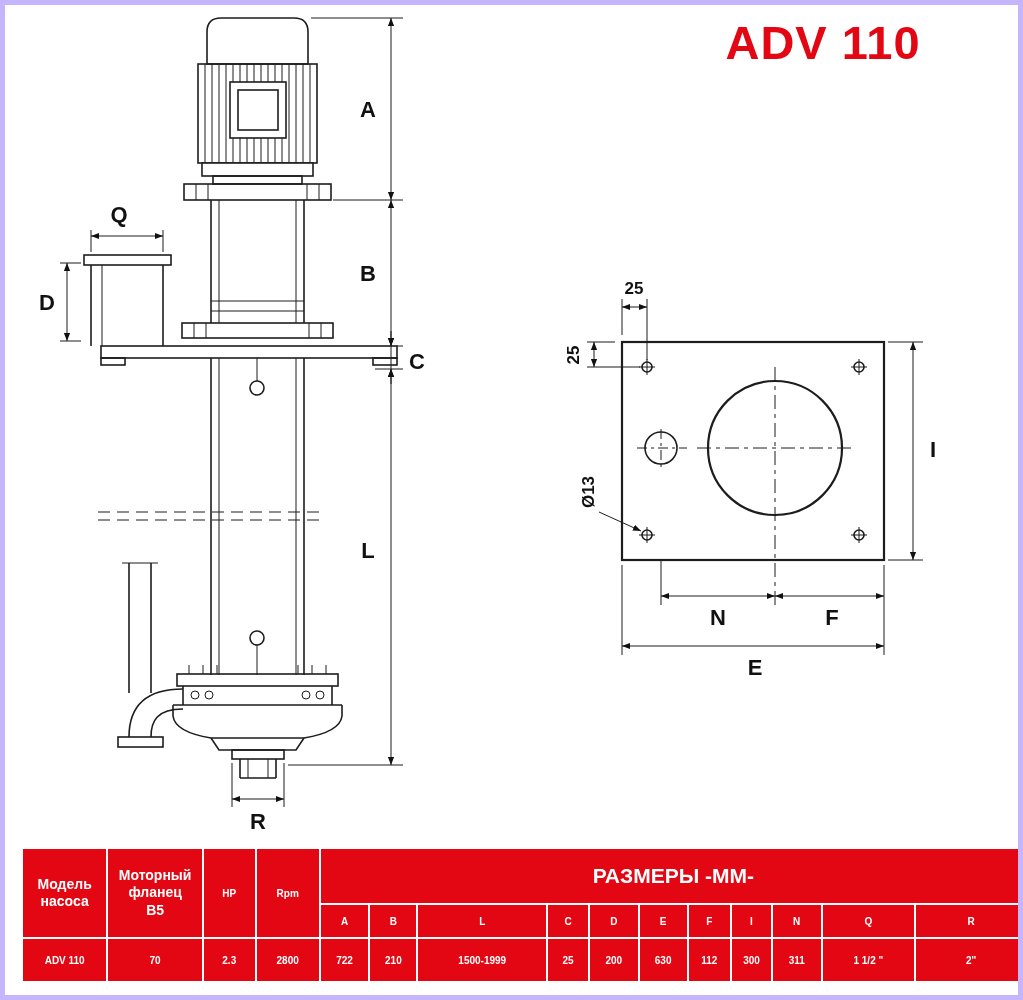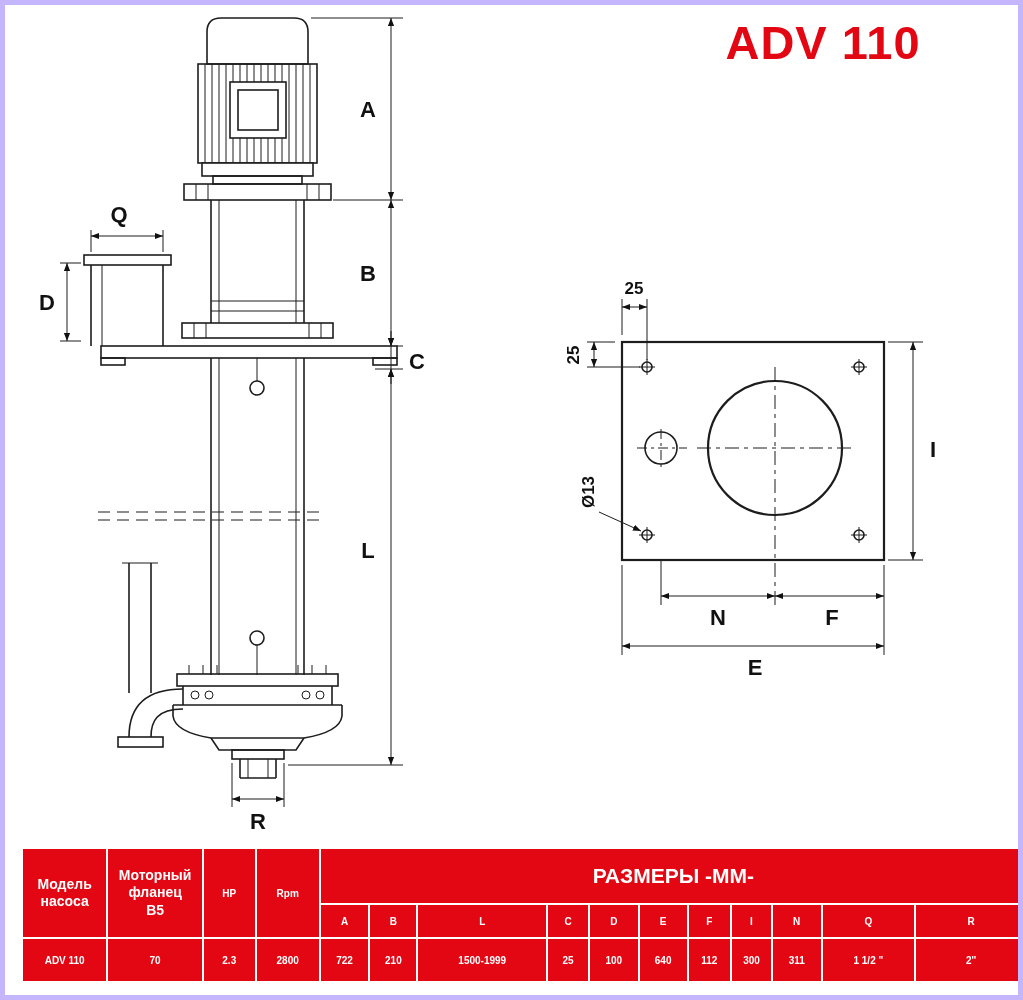--- a/index.html
+++ b/index.html
@@ -278,22 +278,22 @@
     <tbody>
       <tr>
         <td>ADV 110</td>
         <td>70</td>
         <td>2.3</td>
         <td>2800</td>
         <td>722</td>
         <td>210</td>
         <td>1500-1999</td>
         <td>25</td>
-        <td>100</td>
-        <td>640</td>
+        <td>200</td>
+        <td>630</td>
         <td>112</td>
         <td>300</td>
         <td>311</td>
         <td>1 1/2 "</td>
         <td>2''</td>
       </tr>
     </tbody>
   </table>
 
 </div>

